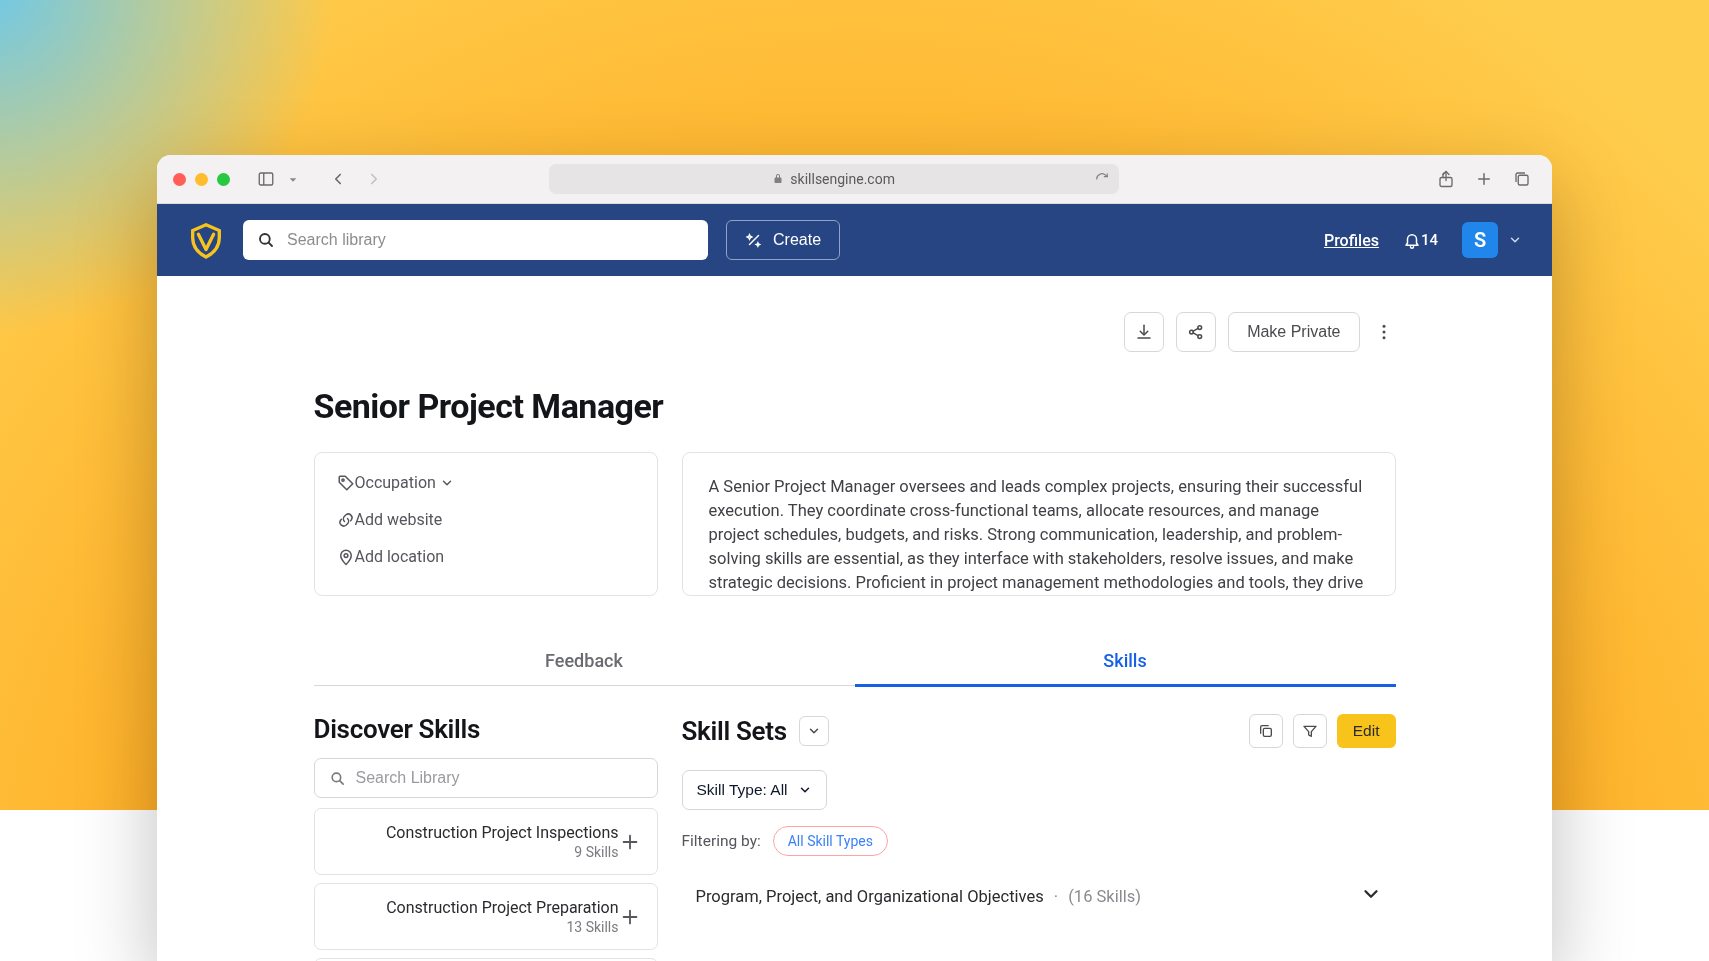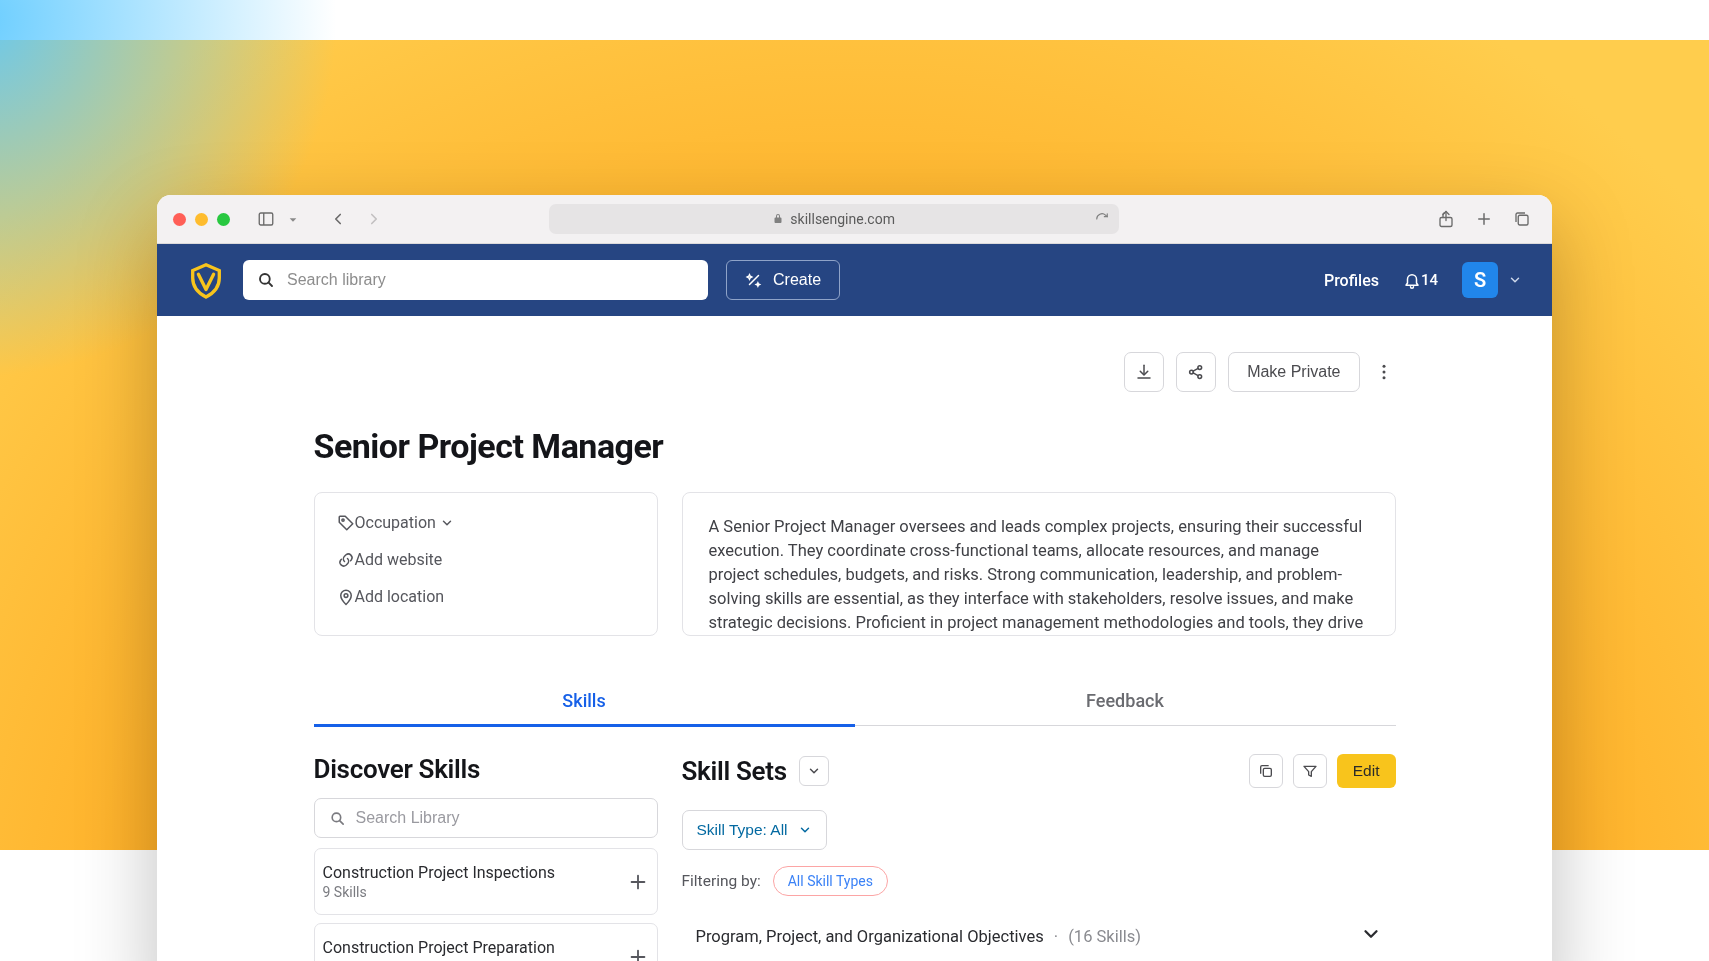--- a/index.html
+++ b/index.html
@@ -2,21 +2,20 @@
 <html><head>
 <meta charset="utf-8">
 <style>
   * { box-sizing: border-box; margin: 0; padding: 0; }
   html, body { width: 1709px; height: 961px; overflow: hidden; font-family: -apple-system, BlinkMacSystemFont, "Segoe UI", Roboto, Helvetica, Arial, sans-serif; }
 
   .bg {
     width: 1709px; height: 810px;
     background: radial-gradient(circle at 50% 120%, #ff7b00 0%, #ffa319 45%, #ffb52e 60%, #ffcd4d 90%);
     position: relative;
-    margin-top: 40px;
   }
   .bg::before {
     content:"";
     position:absolute;
     top:-200px; left:-200px;
     width:600px; height:600px;
     background: radial-gradient(circle at 30% 30%, rgba(90,200,255,0.9), rgba(90,200,255,0) 60%);
     pointer-events:none;
   }
 
@@ -91,21 +90,21 @@
     padding: 0 18px;
     border:1.5px solid #8fa3c8;
     border-radius:6px;
     display:flex; align-items:center; gap:10px;
     color:#fff; font-size:16px; font-weight:500;
     background:transparent;
   }
   .create-btn svg{width:18px;height:18px;}
 
   .header-right { margin-left:auto; display:flex; align-items:center; gap:24px; }
-  .profiles-link { color:#fff; font-size:16px; font-weight:500; }
+  .profiles-link { color:#fff; font-size:16px; font-weight:500;text-decoration:underline; }
   .notif { display:flex; align-items:center; gap:0; color:#fff; }
   .notif svg{width:18px;height:18px;}
   .notif-count{ font-size:15px; font-weight:500;}
   .avatar-wrap{ display:flex; align-items:center; gap:10px; }
   .avatar{
     width:36px;height:36px;border-radius:6px;
     background:#2186eb;
     display:flex;align-items:center;justify-content:center;
     color:#fff;font-size:20px;font-weight:600;
   }
@@ -179,32 +178,32 @@
     display:flex; align-items:center; padding:0 14px; gap:10px;
     margin-bottom: 10px;
   }
   .search-box.focused { border:2px solid #1660e8; }
   .search-box svg{width:17px;height:17px;color:#7a7a7f;}
   .search-box input{border:none;outline:none;flex:1;font-size:16px;background:transparent;}
   .search-box input::placeholder{color:#9a9aa0;}
 
   .skill-item {
     border:1px solid #e3e3e7; border-radius:7px;
-    padding: 14px 8px;
+    padding: 14px 16px;
     margin-bottom:8px;
-    display:flex; align-items:center;
+    display:flex; align-items:center;text-align:right;
   }
   .skill-item .txt{ flex:1; }
   .skill-item .name{ font-size:16px; color:#2a2b2f; margin-bottom:2px;}
   .skill-item .count{ font-size:14px; color:#7a7b80;}
   .skill-item .plus{ width:22px;height:22px;color:#56575d;}
 
   .skill-type-btn{
     height:40px; padding:0 14px; border:1px solid #d7d7db; border-radius:7px;
-    display:inline-flex; align-items:center; gap:10px; font-size:15.5px; color:#0369a1;
+    display:inline-flex; align-items:center; gap:10px; font-size:15.5px; color:#0f172a;
     margin-top:8px; margin-bottom:16px; background:#fff;
   }
   .skill-type-btn svg{width:14px;height:14px;}
 
   .filter-row{ display:flex; align-items:center; gap:12px; margin-bottom:18px;}
   .filter-label{ font-size:15.5px; color:#56575d;}
   .chip{
     padding:6px 14px; border:1px solid #fca5a5; border-radius:999px; font-size:14px; color:#3b82f6;
   }
 
@@ -385,22 +384,22 @@
                 </svg>
               <span>Add location</span>
             </div>
           </div>
           <div class="desc-card">
             <span>A Senior Project Manager oversees and leads complex projects, ensuring their successful execution. They coordinate cross-functional teams, allocate resources, and manage project schedules, budgets, and risks. Strong communication, leadership, and problem-solving skills are essential, as they interface with stakeholders, resolve issues, and make strategic decisions. Proficient in project management methodologies and tools, they drive project success and</span>
           </div>
         </div>
 
         <div class="tabs">
+          <div class="tab">Feedback</div>
           <div class="tab active">Skills</div>
-          <div class="tab">Feedback</div>
         </div>
 
         <div class="columns">
 
           <div class="col-left">
             <div class="section-head">
               <h2>Discover Skills</h2>
             </div>
             <div class="search-box">
               <svg viewBox="0 0 24 24" fill="none" stroke="currentColor" stroke-width="2.3" stroke-linecap="round">

